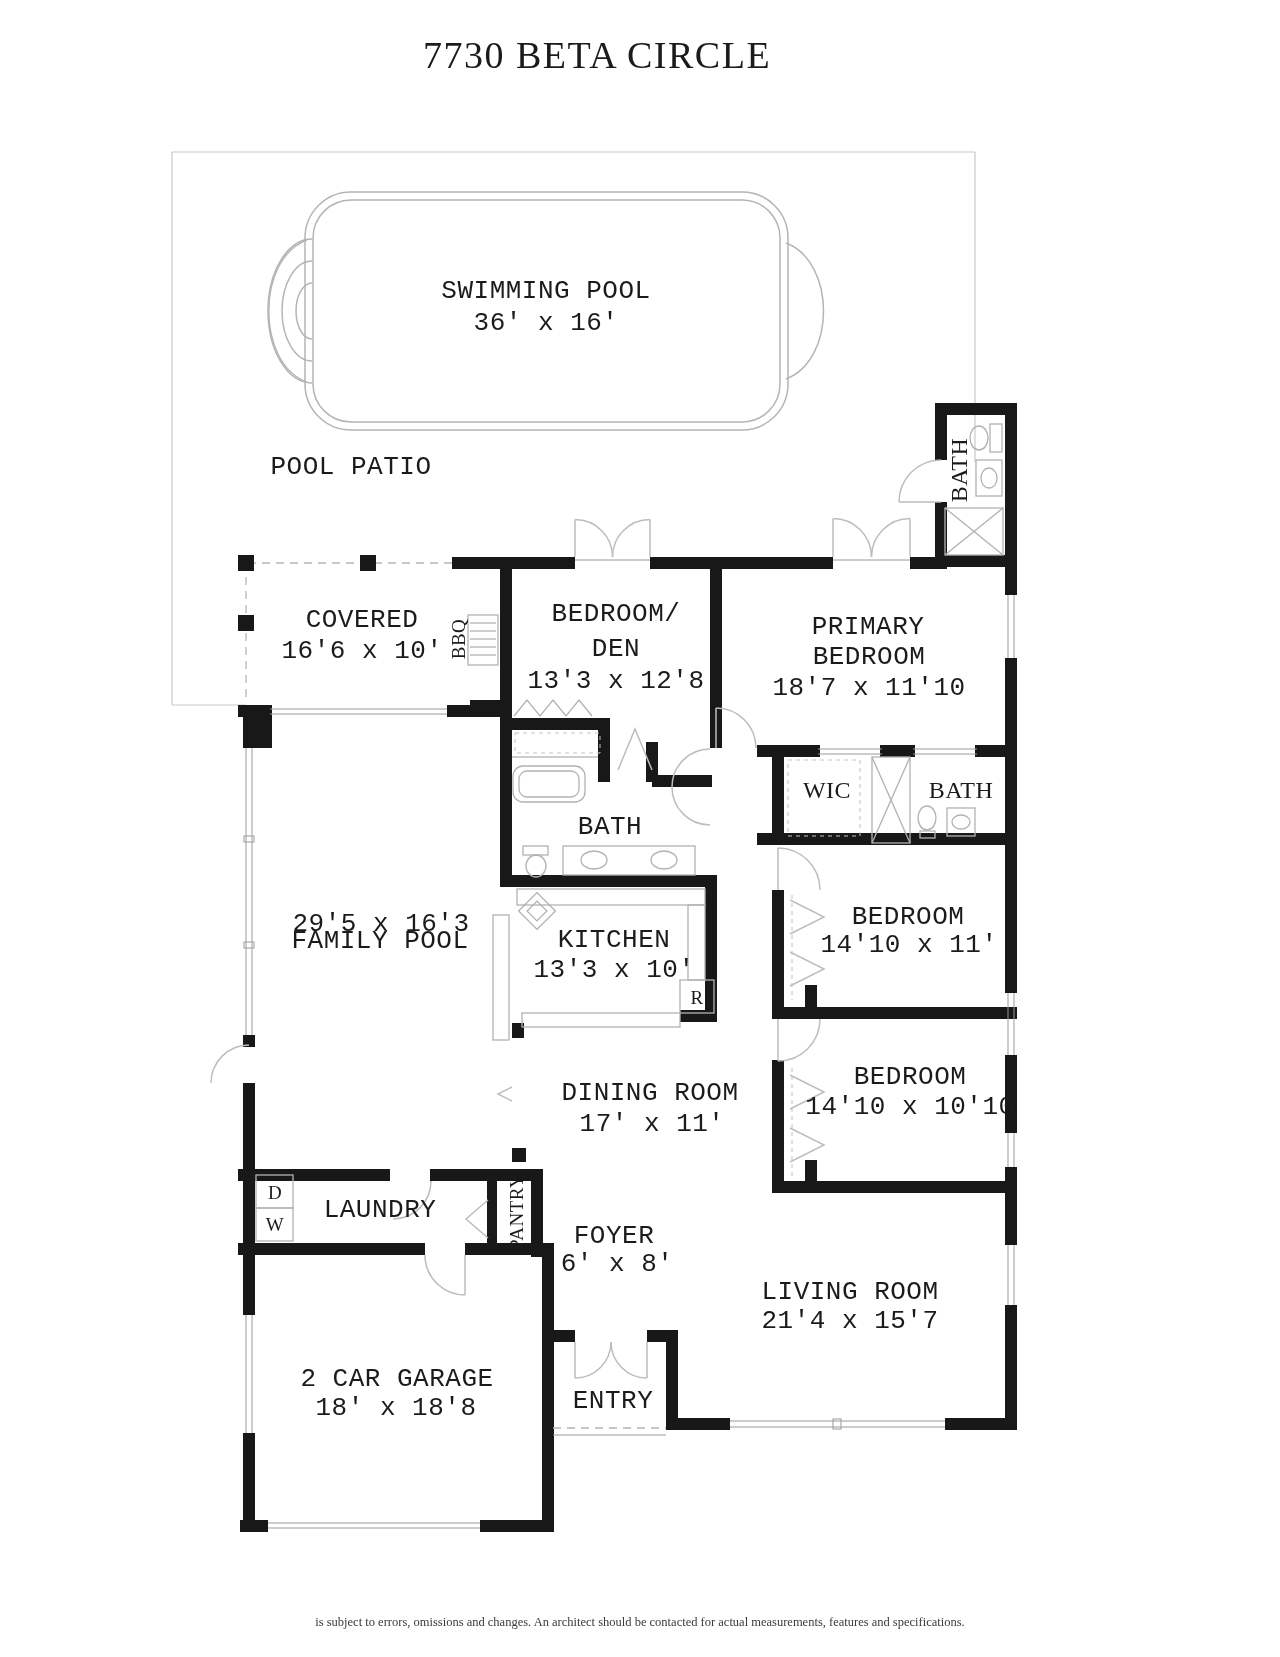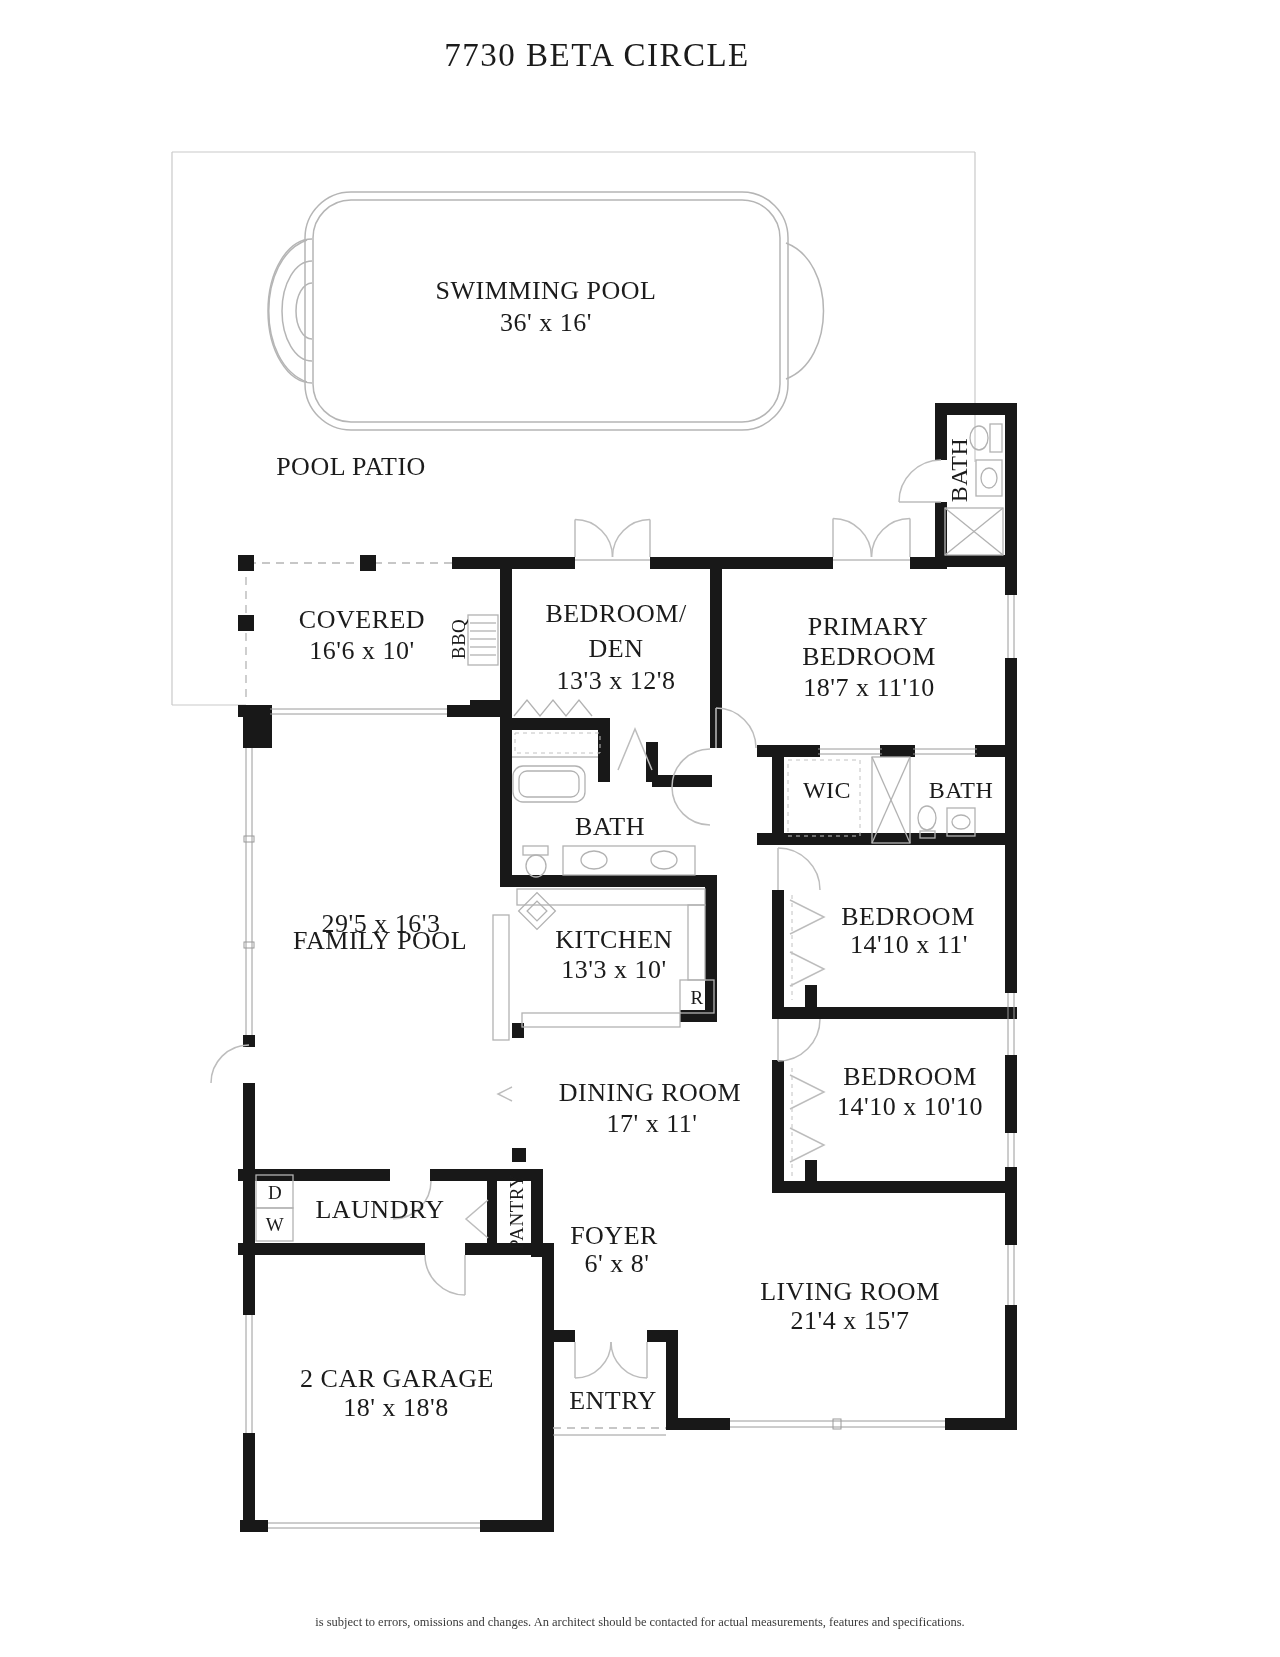--- a/index.html
+++ b/index.html
@@ -1,22 +1,22 @@
 <!DOCTYPE html>
 <html><head>
 <meta charset="utf-8">
 <style>
   html,body{margin:0;padding:0;background:#fff;}
   #canvas{position:relative;width:1280px;height:1657px;background:#fff;overflow:hidden;}
   svg{position:absolute;left:0;top:0;}
   .lbl{position:absolute;transform:translate(-50%,-50%);font-family:"Liberation Serif","DejaVu Serif",serif;
        color:#1b1b1b;white-space:nowrap;letter-spacing:.5px;line-height:1;}
   .lbl.v{transform:translate(-50%,-50%) rotate(-90deg);}
-  .f33{font-size:33px;letter-spacing:1.5px;}
-  .f26{font-size:26px;}
+  .f33{font-size:38px;letter-spacing:1.5px;}
+  .f26{font-size:26px;font-family:Liberation Mono, monospace;}
   .f24{font-size:24px;}
   .f19{font-size:19px;}
   .notice{position:absolute;left:0;width:100%;text-align:center;
           font-family:"Liberation Serif","DejaVu Serif",serif;font-size:12.5px;color:#3a3a3a;}
   .wall{fill:#181818;}
   .thin{stroke:#9a9a9a;stroke-width:1;fill:none;}
   .door{stroke:#bdbdbd;stroke-width:1.5;fill:none;}
   .fixnf{stroke:#b2b2b2;stroke-width:1.3;fill:none;}
   .pat{stroke:#c9c9c9;stroke-width:1.2;fill:none;}
   .pool{stroke:#b5b5b5;stroke-width:1.5;fill:none;}

